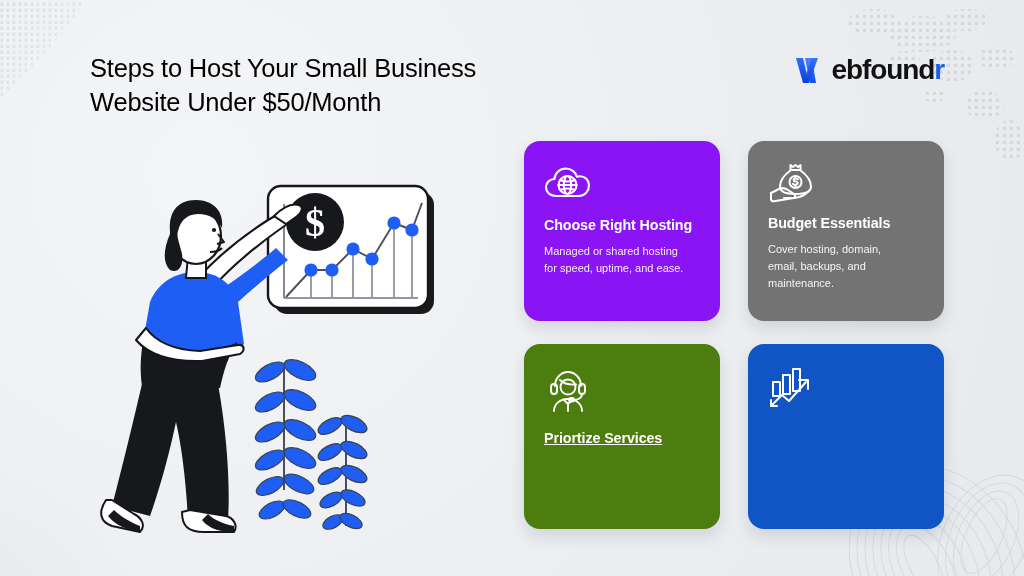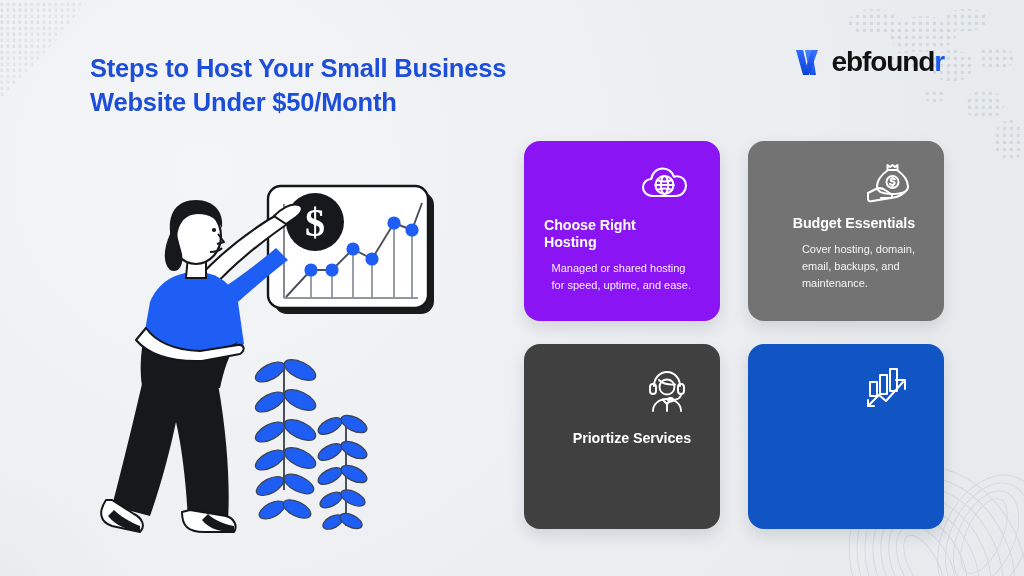--- a/index.html
+++ b/index.html
@@ -32,30 +32,30 @@
   .deco-topright { right: 0px; top: 0px; width: 190px; height: 170px; opacity: .5; }
   .deco-bottomright { right: -10px; bottom: -30px; width: 220px; height: 190px; opacity: .55; }
   .deco-bottomleft { left: -20px; bottom: -30px; width: 150px; height: 150px; opacity: .35; }
 
   
   .title {
     position: absolute;
     left: 90px; top: 52px;
     width: 500px;
     font-size: 25.5px;
-    font-weight: bold;
+    font-weight: normal;
     line-height: 1.33;
     letter-spacing: -0.2px;
-    color: #1d4ed8;
+    color: #000000;
     white-space: pre-line;
   }
 
   .logo {
     position: absolute;
-    right: 80px; top: 44px;
+    right: 80px; top: 52px;
     display: flex;
     align-items: center;
     height: 36px;
   }
   .logo-w { display: block; }
   .logo-text {
     font-size: 28px;
     font-weight: bold;
     letter-spacing: -1.1px;
     color: #111111;
@@ -77,26 +77,25 @@
     left: 524px; top: 141px;
     width: 420px;
     display: grid;
     grid-template-columns: 196px 196px;
     grid-template-rows: 180px 185px;
     gap: 23px 28px;
   }
   .card {
     position: relative;
     border-radius: 16px;
-    padding: 22px 29px 18px 20px;
+    padding: 22px 20px 18px 20px;
     color: #ffffff;
     box-shadow: 0 7px 16px rgba(25,35,60,.13);
     display: flex;
     flex-direction: column;
-    align-items: flex-end;
   }
   .card-icon { height: 44px; margin-bottom: 10px; }
   .card-icon svg { display: block; }
   .card-title {
     font-size: 14.3px;
     font-weight: bold;
     letter-spacing: -0.1px;
     margin-bottom: 9px;
     line-height: 1.2;
   }
@@ -346,21 +345,21 @@
                    C28 32.4 27.5 35 25 35 L16 35"></path>
           <path d="M3 30 L3 36 C3 37.6 4.4 38.6 6 38.3 L29 34.5 C33 33.8 37 31.8 40 28.8"></path>
         </svg>
       </div>
       <div class="card-title">Budget Essentials</div>
       <div class="card-desc">Cover hosting, domain,
 email, backups, and
 maintenance.</div>
     </div>
 
-    <div class="card card-3" style="background:#404040;">
+    <div class="card card-3" style="background:#4d7c0f;text-decoration:underline;">
       <div class="card-icon">
         <svg width="48" height="48" viewBox="0 0 48 48" fill="none" stroke="#ffffff" stroke-width="1.9" stroke-linecap="round" stroke-linejoin="round">
           <path d="M11 20 C11 12 17 6 24 6 C31 6 37 12 37 20"></path>
           <rect x="7" y="18" width="6" height="10" rx="3"></rect>
           <rect x="35" y="18" width="6" height="10" rx="3"></rect>
           <path d="M38 28 C38 32 34 34 29 34"></path>
           <rect x="25" y="32" width="5" height="3.6" rx="1.8"></rect>
           <path d="M16 14 C19 17 25 19 32 18.5"></path>
           <circle cx="24" cy="21" r="7.5"></circle>
           <path d="M10 45 C10 38 16 33 24 33 C32 33 38 38 38 45"></path>

